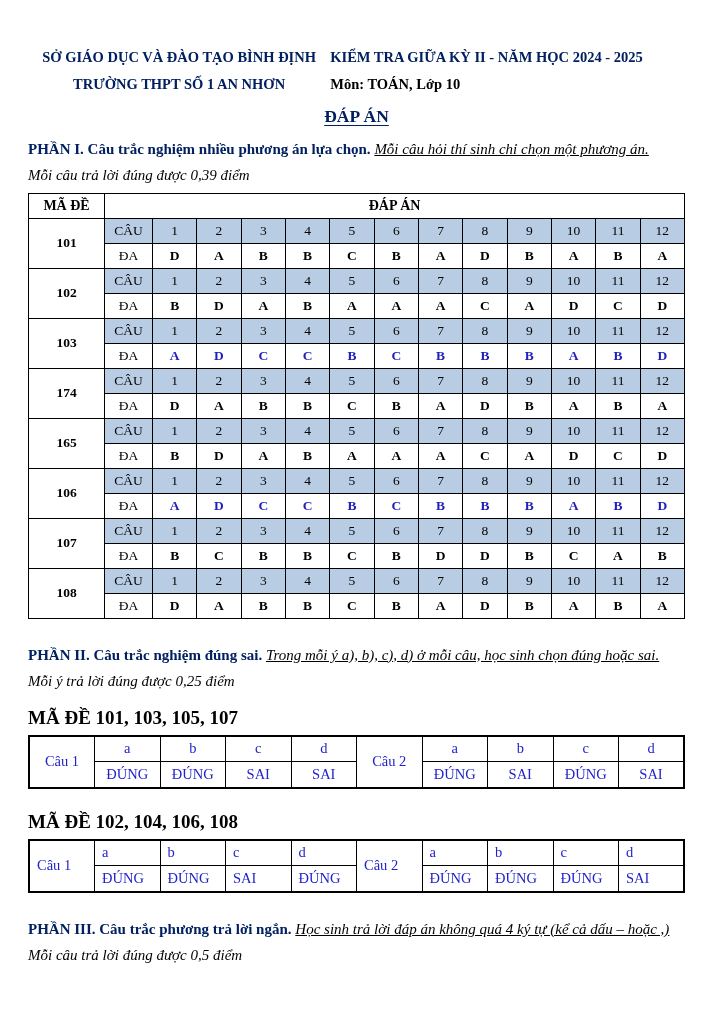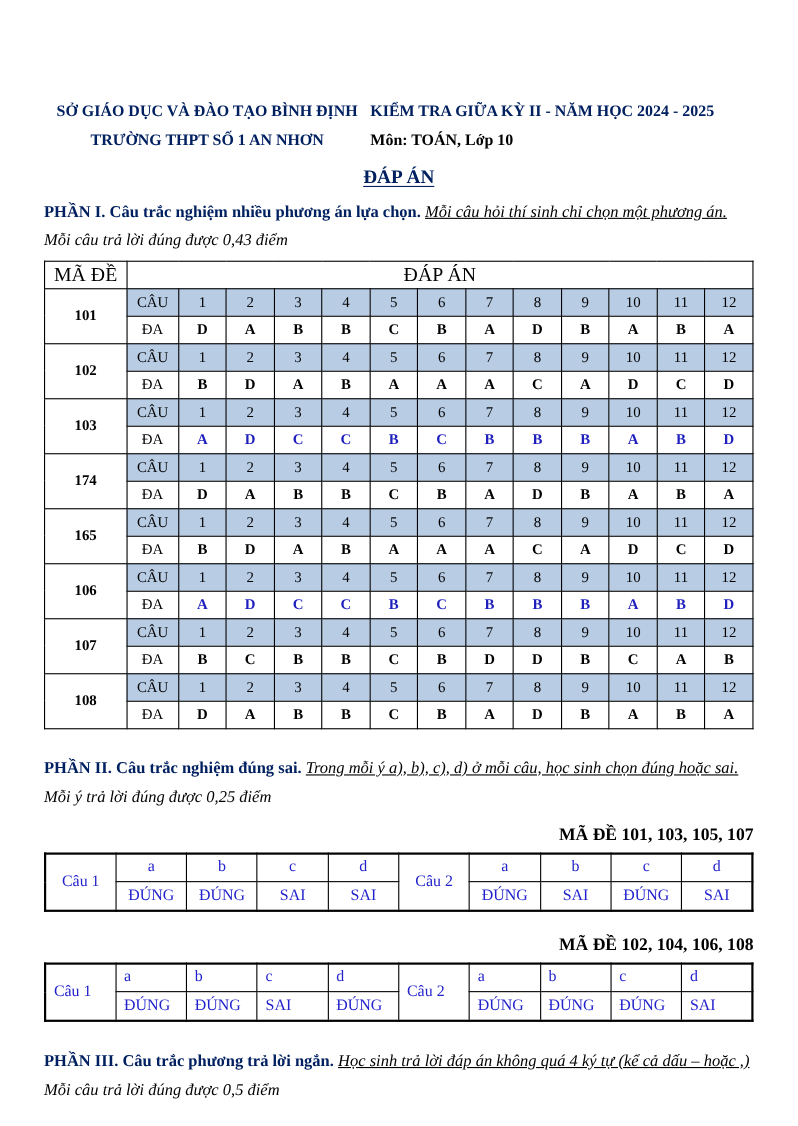--- a/index.html
+++ b/index.html
@@ -11,21 +11,21 @@
   }
   *{box-sizing:border-box;margin:0;padding:0;}
   html,body{background:#ffffff;}
   body{
     width:725px;height:1024px;margin:0 auto;
     background:var(--paper);
     font-family:"Liberation Serif","DejaVu Serif",serif;
     color:var(--ink);
     overflow:hidden;
   }
-  .page{padding:44px 40px 0 40px;width:725px;margin-top:44px;}
+  .page{padding:44px 40px 0 28px;width:725px;}
 
   
   .hrow{display:flex;font-weight:bold;font-size:14.5px;line-height:1.85;}
   .hleft{width:46%;text-align:center;}
   .hright{width:54%;text-align:left;}
   .navy{color:var(--navy);}
   .black{color:var(--ink);}
   .title{
     text-align:center;margin:8px 0 10px 0;
   }
@@ -41,32 +41,32 @@
   .note{font-style:italic;font-size:15px;line-height:1.6;margin:2px 0 6px 0;}
 
   
   table{border-collapse:collapse;width:100%;table-layout:fixed;}
   table.big{font-size:13.5px;margin-top:2px;}
   table.big td{
     border:1px solid var(--ink);
     text-align:center;vertical-align:middle;
     height:25px;padding:0;
   }
-  table.big .hd{font-weight:normal;font-size:18px;}
+  table.big .hd{font-weight:bold;font-size:14px;}
   table.big .code{font-weight:bold;}
   table.big .shade{background:var(--shade);}
   table.big .ans{font-weight:bold;}
   table.big .blue{color:#1f1fbe;}
   col.c-code{width:11.6%;}
   col.c-lab{width:7.3%;}
   col.c-q{width:6.758%;}
 
   
   .caption{
-    text-align:right;font-weight:bold;font-size:16px;
+    text-align:left;font-weight:bold;font-size:19px;
     margin:14px 0 6px 0;
   }
   table.tf{
     font-size:14.5px;font-weight:normal;color:var(--blue);
     border:2px solid var(--ink);
   }
   table.tf td{
     border:1px solid var(--ink);
     text-align:center;vertical-align:middle;
     height:26px;padding:0;
@@ -88,21 +88,21 @@
   <div class="hrow">
     <div class="hleft navy">TRƯỜNG THPT SỐ 1 AN NHƠN</div>
     <div class="hright black">Môn: TOÁN, Lớp 10</div>
   </div>
 
   <div class="title">
     <span>ĐÁP ÁN</span>
   </div>
 
   <p class="pheading"><span class="lead">PHẦN I. Câu trắc nghiệm nhiều phương án lựa chọn.</span> <span class="tail">Mỗi câu hỏi thí sinh chỉ chọn một phương án.</span></p>
-  <p class="note">Mỗi câu trả lời đúng được 0,43 điểm</p>
+  <p class="note">Mỗi câu trả lời đúng được 0,39 điểm</p>
 
   <table class="big">
     <colgroup>
       <col class="c-code">
         <col class="c-lab">
       <col class="c-q">
         <col class="c-q">
         <col class="c-q">
         <col class="c-q">
         <col class="c-q">

